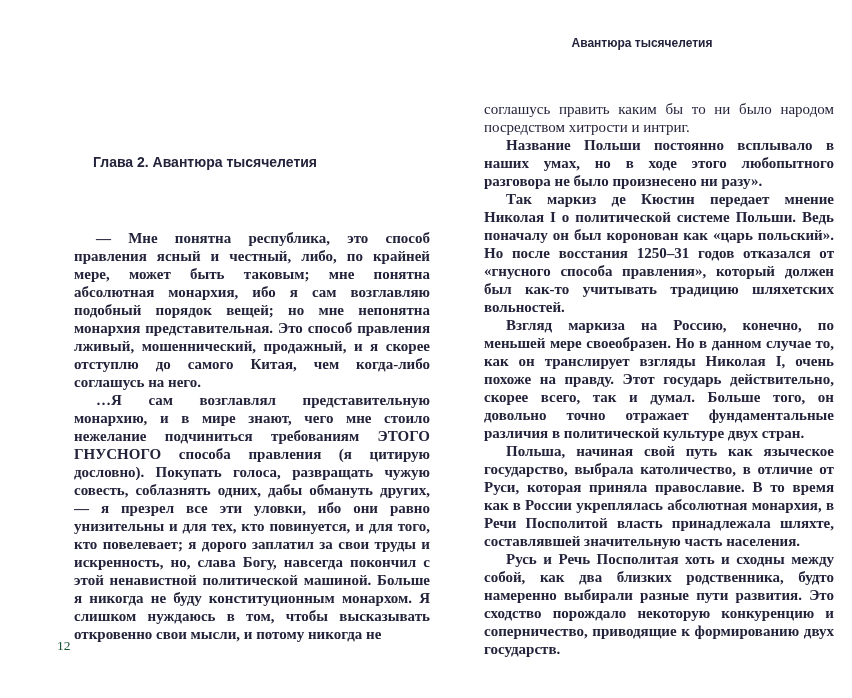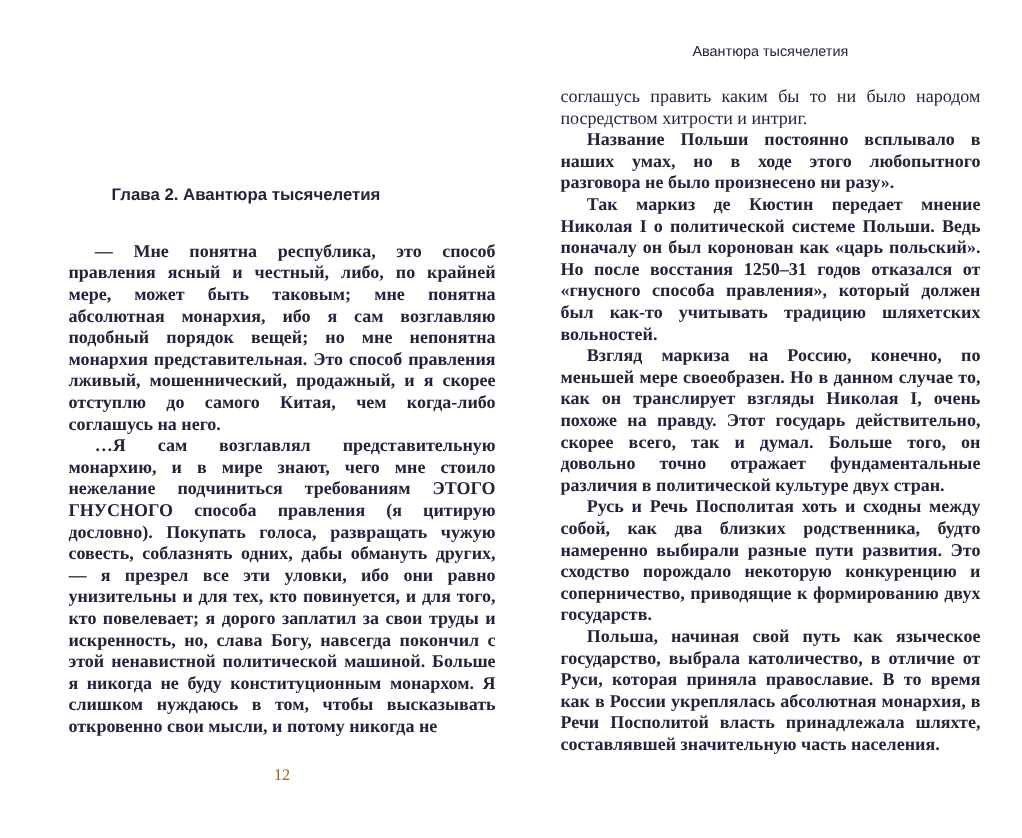--- a/index.html
+++ b/index.html
@@ -36,33 +36,34 @@
     line-height: 24px;
     color: #23233b;
   }
   .running-header {
     position: absolute;
     top: 36px;
     left: 0;
     width: 100%;
     text-align: center;
     font-family: "Liberation Sans", "DejaVu Sans", sans-serif;
-    font-weight: normal;
+    font-weight: bold;
     font-size: 12px;
     color: #23233b;
   }
   .body-text {
     position: absolute;
-    left: 0;
+    left: 17px;
     width: 100%;
     overflow: hidden;
     font-size: 15px;
     line-height: 18px;
     text-align: justify;
     hyphens: auto;
+    margin-top: 28px;
     -webkit-hyphens: auto;
   }
   .page-left  .body-text { top: 201px; height: 424px; }
   .page-right .body-text { top: 72px;  height: 558px; }
 
   .body-text p {
     margin: 0;
     padding: 0;
   }
   .body-text p.indent { text-indent: 22px; font-weight: bold; }
@@ -74,23 +75,22 @@
   .lead-cap {
     font-size: 26px;
     line-height: 10px;
     vertical-align: -3px;
   }
   .page-number {
     position: absolute;
     top: 638px;
     left: 0;
     width: 100%;
-    text-align: center;
     font-size: 13.5px;
-    color: #a16207;
+    color: #14532d;
   }
 </style>
 </head>
 <body>
 
 <div class="spread">
 
   <div class="page page-left">
     <h1 class="chapter-title">Глава 2. Авантюра тысячелетия</h1>
 
@@ -103,20 +103,20 @@
   </div>
 
   <div class="page page-right">
     <div class="running-header">Авантюра тысячелетия</div>
 
     <div class="body-text">
       <p class="no-indent">соглашусь править каким бы то ни было народом посредством хитрости и интриг.</p>
       <p class="indent">Название Польши постоянно всплывало в наших умах, но в ходе этого любопытного разговора не было произнесено ни разу».</p>
       <p class="indent">Так маркиз де Кюстин передает мнение Николая I о политической системе Польши. Ведь поначалу он был коронован как «царь польский». Но после восстания 1250–31 годов отказался от «гнусного способа правления», который должен был как-то учитывать традицию шляхетских вольностей.</p>
       <p class="indent">Взгляд маркиза на Россию, конечно, по меньшей мере своеобразен. Но в данном случае то, как он транслирует взгляды Николая I, очень похоже на правду. Этот государь действительно, скорее всего, так и думал. Больше того, он довольно точно отражает фундаментальные различия в политической культуре двух стран.</p>
+      <p class="indent">Польша, начиная свой путь как языческое государство, выбрала католичество, в отличие от Руси, которая приняла православие. В то время как в России укреплялась абсолютная монархия, в Речи Посполитой власть принадлежала шляхте, составлявшей значительную часть населения.</p>
       <p class="indent">Русь и Речь Посполитая хоть и сходны между собой, как два близких родственника, будто намеренно выбирали разные пути развития. Это сходство порождало некоторую конкуренцию и соперничество, приводящие к формированию двух государств.</p>
-      <p class="indent">Польша, начиная свой путь как языческое государство, выбрала католичество, в отличие от Руси, которая приняла православие. В то время как в России укреплялась абсолютная монархия, в Речи Посполитой власть принадлежала шляхте, составлявшей значительную часть населения.</p>
       <p class="indent">Русь и Речь Посполитая сформировались практически одновременно, их исторические пути были</p>
     </div>
 
   </div>
 
 </div>
 
 </body></html>

